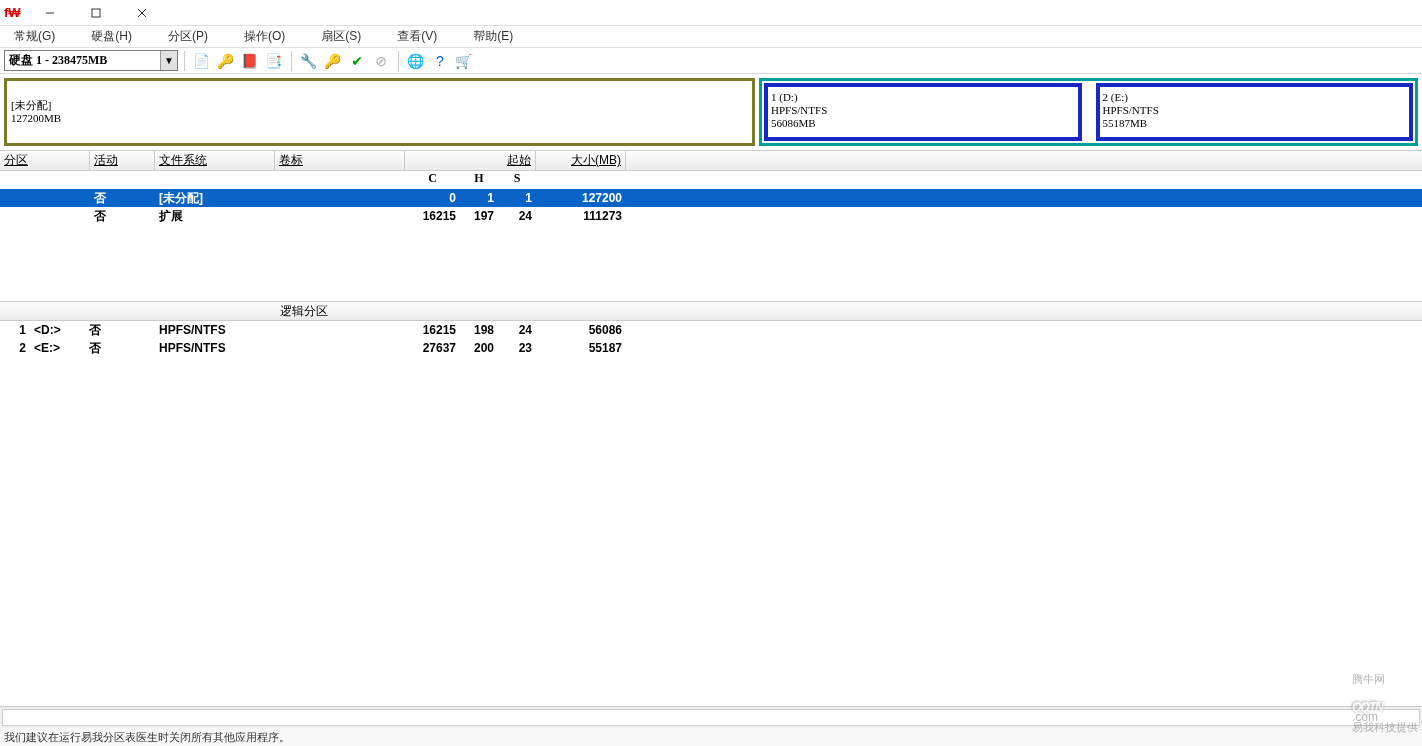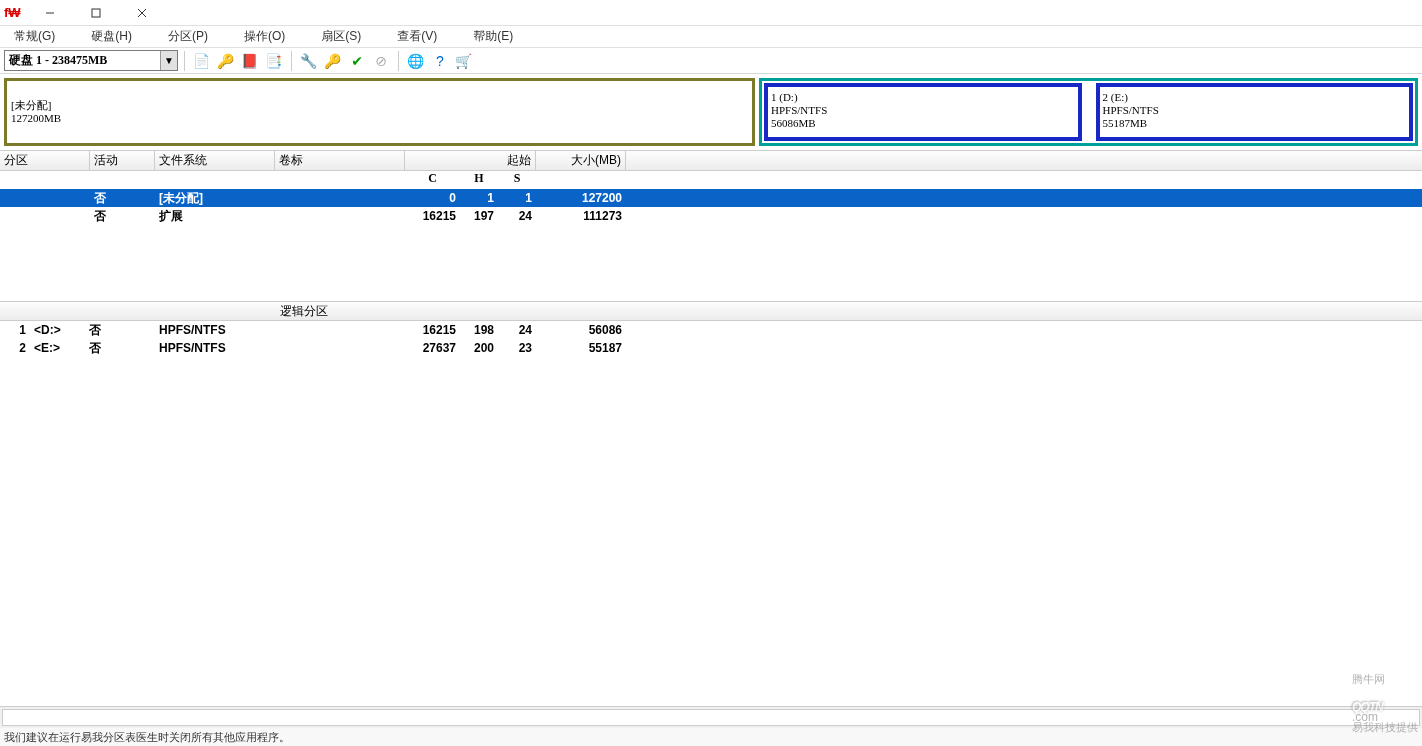--- a/index.html
+++ b/index.html
@@ -15,21 +15,21 @@
 .toolbar .disk-select .val { width:155px; padding:0 4px; font-weight:bold; font-family:"SimSun"; }
 .toolbar .disk-select .arrow { width:17px; height:19px; background:#e1e1e1; border-left:1px solid #999; display:flex; align-items:center; justify-content:center; font-size:10px; }
 .toolbar .sep { width:1px; height:20px; background:#ccc; margin:0 4px; }
 .toolbar .tbtn { width:22px; height:22px; display:flex; align-items:center; justify-content:center; font-size:14px; }
 .diskmap { height:76px; padding:4px; display:flex; gap:4px; }
 .diskmap .unalloc { flex:0 0 751px; border:3px solid #7a7a28; background:#fff; padding:6px 4px; display:flex; flex-direction:column; justify-content:center; }
 .diskmap .ext-container { flex:1; border:3px solid #00a09a; padding:2px; display:flex; gap:14px; }
 .diskmap .part { flex:1; border:4px solid #1828c4; background:#fff; padding:4px 3px; display:flex; flex-direction:column; }
 .diskmap .lbl { font-family:"SimSun"; font-size:11px; line-height:13px; }
 .table-area { border-top:1px solid #ccc; }
-.thead { display:flex; height:20px; background:linear-gradient(#fdfdfd,#ececec); border-bottom:1px solid #ccc; }
+.thead { display:flex; height:20px; background:linear-gradient(#fdfdfd,#ececec); border-bottom:1px solid #ccc;text-decoration:underline; }
 .thead .col { border-right:1px solid #ccc; padding:2px 4px; display:flex; align-items:center; }
 .subhead { display:flex; height:18px; }
 .subhead .col { padding:0 4px; text-align:center; font-weight:bold; font-family:"SimSun"; }
 .trow { display:flex; height:18px; align-items:center; font-family:"SimSun"; font-weight:bold; }
 .trow.sel { background:#0a64c8; color:#fff; }
 .trow .cell { padding:0 4px; }
 .c-part { width:90px; text-align:right; }
 .c-act { width:65px; }
 .c-fs { width:120px; }
 .c-lbl { width:130px; }

